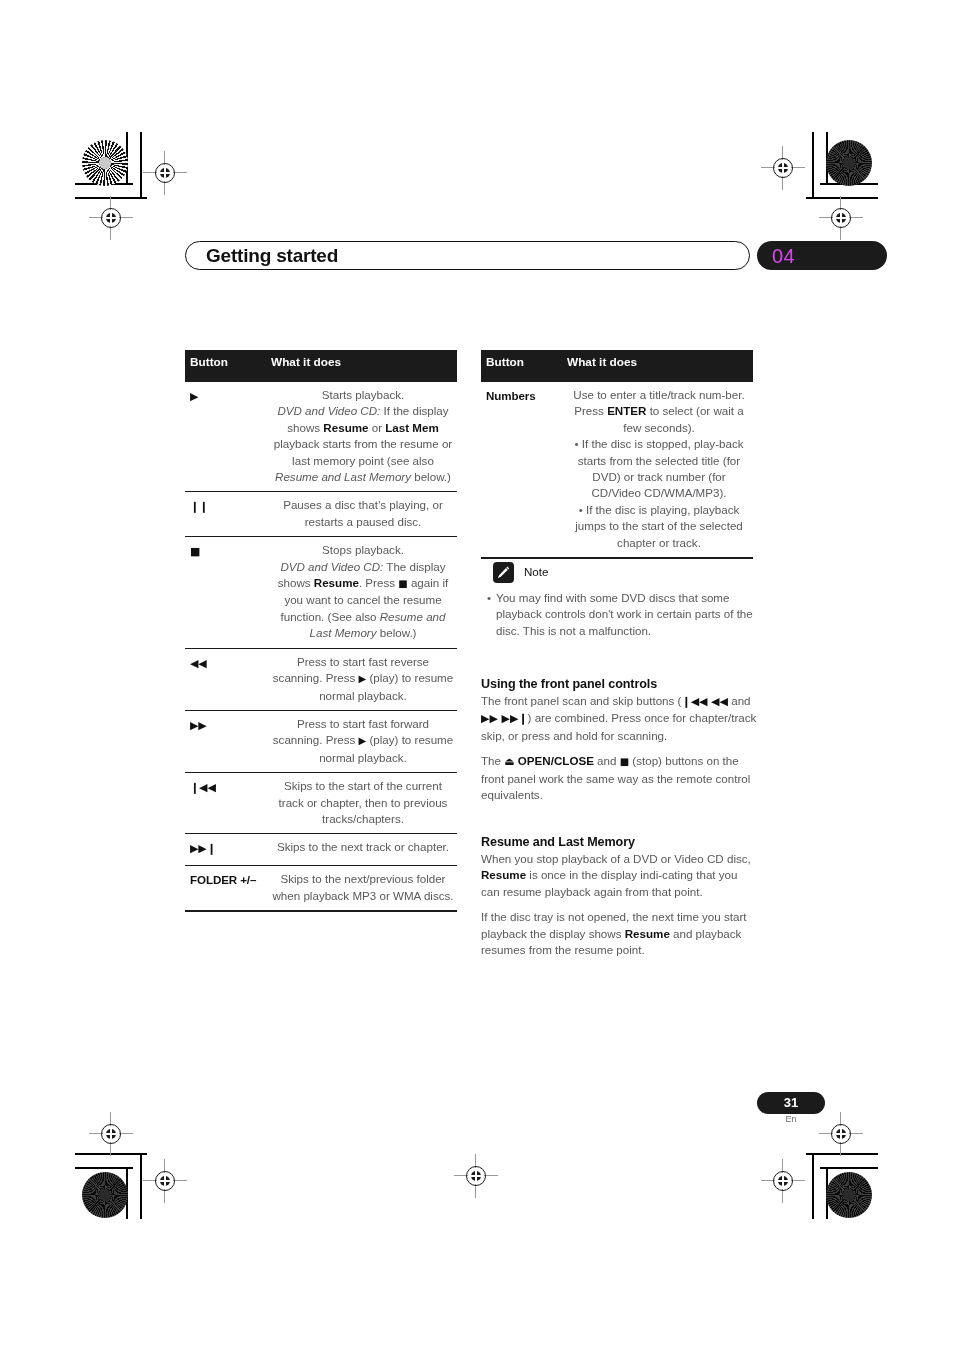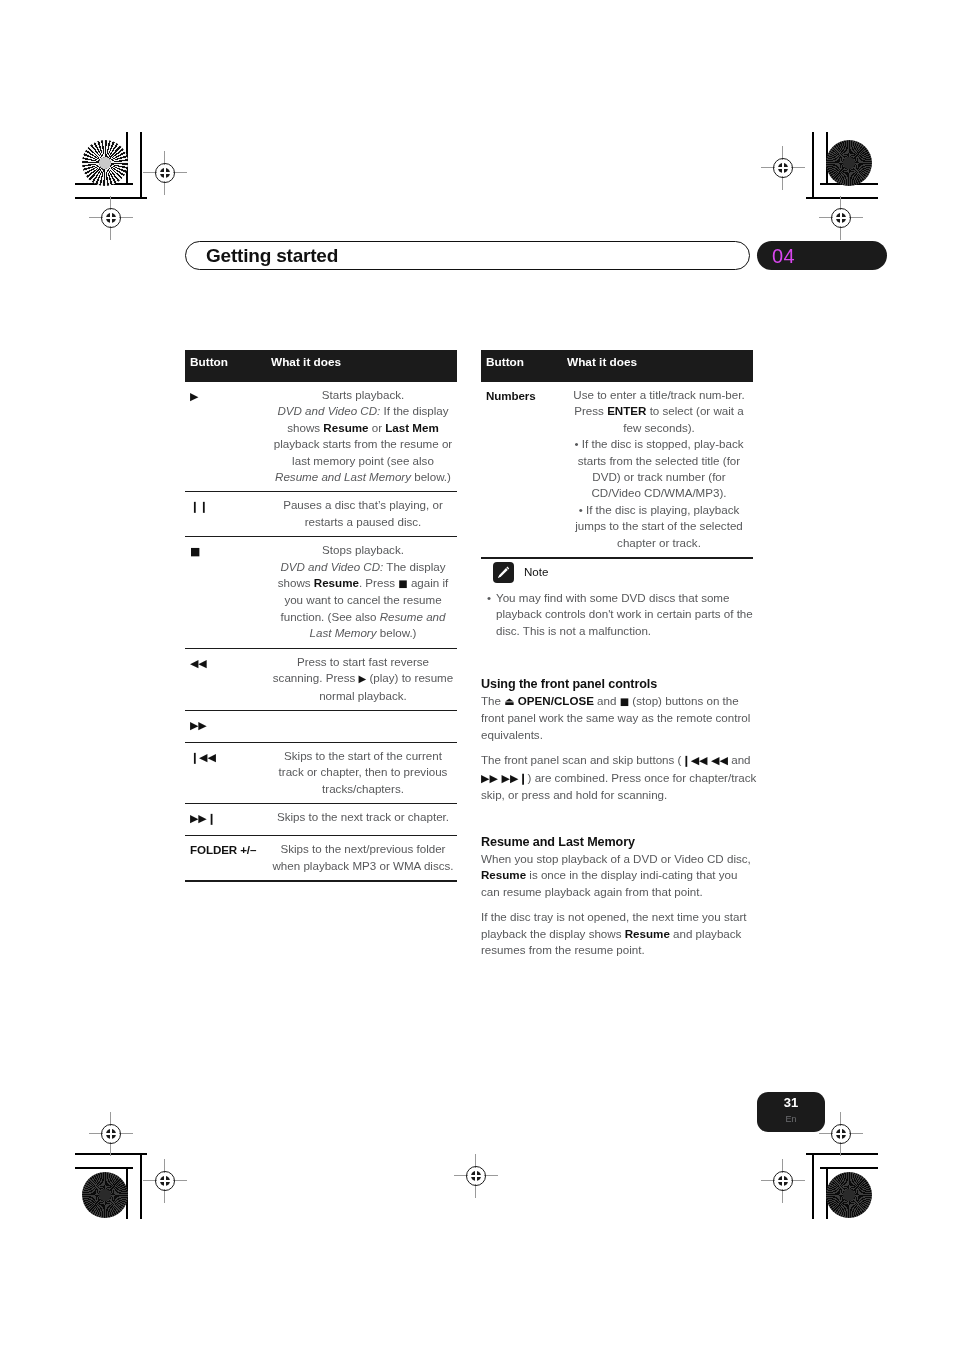--- a/index.html
+++ b/index.html
@@ -91,21 +91,21 @@
 
   
   .sec{position:absolute;left:481px;width:276px;font-size:11.6px;line-height:16.4px;color:#58595b;}
   .sec h3{margin:0 0 0 0;font-size:12.6px;font-weight:bold;color:#111;line-height:17px;letter-spacing:-.1px;}
   .sec p{margin:0 0 9px 0;}
   .sec p:last-child{margin-bottom:0;}
   .sec .b{font-weight:bold;color:#111;}
 
   
   .pagepill{
-    position:absolute;left:757px;top:1092px;width:68px;height:40px;
+    position:absolute;left:757px;top:1092px;width:68px;height:22px;
     background:#1b1b1b;border-radius:11px;
   }
   .pagepill span{position:absolute;width:100%;text-align:center;top:3px;color:#fff;font-size:13px;font-weight:bold;}
   .pagelang{position:absolute;left:757px;top:1114px;width:68px;text-align:center;font-size:9px;color:#6d6e71;}
 </style>
 </head>
 <body>
 
 <div class="page">
 
@@ -212,20 +212,21 @@
         <div class="trow">
           <div class="btn"><span class="gl">■</span></div>
           <div class="desc"><span>Stops playback.</span><br><span class="i">DVD and Video CD:</span><span> The display shows </span><span class="b">Resume</span><span>. Press </span><span class="gl">■</span><span> again if you want to cancel the resume function. (See also </span><span class="i">Resume and Last Memory</span><span> below.)</span></div>
         </div>
         <div class="trow">
           <div class="btn"><span class="gl">◀◀</span></div>
           <div class="desc"><span>Press to start fast reverse scanning. Press </span><span class="gl">▶</span><span> (play) to resume normal playback.</span></div>
         </div>
         <div class="trow">
           <div class="btn"><span class="gl">▶▶</span></div>
+          <div class="desc"><span>Press to start fast forward scanning. Press </span><span class="gl">▶</span><span> (play) to resume normal playback.</span></div>
         </div>
         <div class="trow">
           <div class="btn"><span class="gl">❙◀◀</span></div>
           <div class="desc"><span>Skips to the start of the current track or chapter, then to previous tracks/chapters.</span></div>
         </div>
         <div class="trow">
           <div class="btn"><span class="gl">▶▶❙</span></div>
           <div class="desc"><span>Skips to the next track or chapter.</span></div>
         </div>
         <div class="trow">
@@ -260,22 +261,22 @@
       <div class="lbl">Note</div>
     </div>
     <div class="note-body">
       <span class="bullet">•</span>
       <div class="txt">You may find with some DVD discs that some playback controls don't work in certain parts of the disc. This is not a malfunction.</div>
     </div>
   </div>
 
   <div class="sec" style="top:676px;">
     <h3>Using the front panel controls</h3>
+    <p id="fp-p2"><span>The front panel scan and skip buttons (</span><span class="gl big">❙◀◀ ◀◀</span><span> and </span><span class="gl big">▶▶ ▶▶❙</span><span>) are combined. Press once for chapter/track skip, or press and hold for scanning.</span></p>
     <p id="fp-p1"><span>The </span><span class="gl big">⏏</span><span> </span><span class="b">OPEN/CLOSE</span><span> and </span><span class="gl">■</span><span> (stop) buttons on the front panel work the same way as the remote control equivalents.</span></p>
-    <p id="fp-p2"><span>The front panel scan and skip buttons (</span><span class="gl big">❙◀◀ ◀◀</span><span> and </span><span class="gl big">▶▶ ▶▶❙</span><span>) are combined. Press once for chapter/track skip, or press and hold for scanning.</span></p>
   </div>
 
   <div class="sec" style="top:834px;">
     <h3>Resume and Last Memory</h3>
     <p id="rs-p1"><span>When you stop playback of a DVD or Video CD disc, </span><span class="b">Resume</span><span> is once in the display indi-cating that you can resume playback again from that point.</span></p>
     <p id="rs-p2"><span>If the disc tray is not opened, the next time you start playback the display shows </span><span class="b">Resume</span><span> and playback resumes from the resume point.</span></p>
   </div>
 
   <div class="pagepill">
     <span>31</span>

